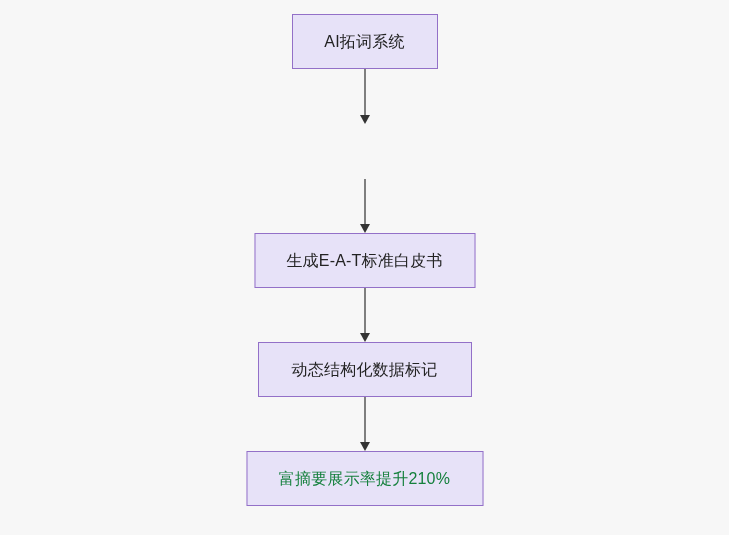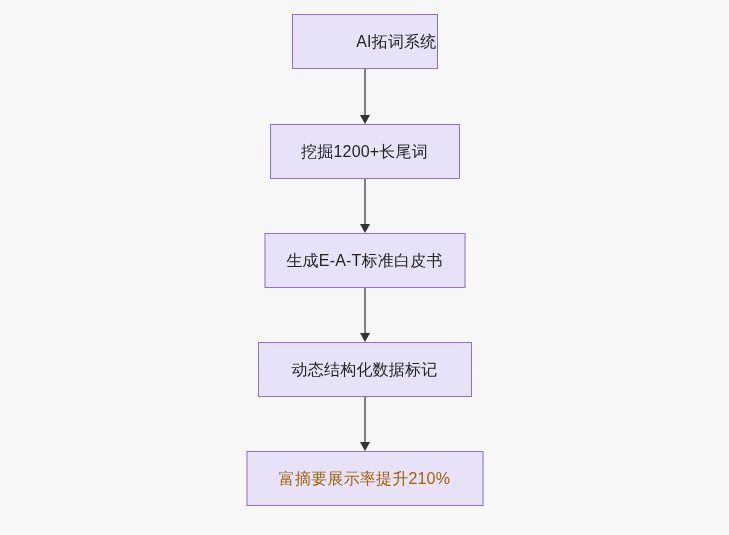--- a/index.html
+++ b/index.html
@@ -62,53 +62,50 @@
     border-left: 5.5px solid transparent;
     border-right: 5.5px solid transparent;
     border-top: 9px solid #333333;
   }
 </style>
 </head>
 <body style="background: rgb(247, 247, 247);">
 
 <div id="flow-canvas">
 
-  <div class="node" id="node-n1" style="top: 14px; width: 146px; height: 55px; background: rgb(231, 226, 248); border-color: rgb(147, 112, 200); justify-content: flex-end;">
+  <div class="node" id="node-n1" style="top: 14px; width: 146px; height: 55px; background: rgb(231, 226, 248); border-color: rgb(147, 112, 200);">
     <span class="node-label" style="color: rgb(35, 35, 35);">AI拓词系统</span>
   </div>
 
   <div class="edge" id="edge-e1" style="top: 69px; height: 55px;">
     <div class="edge-line" style="height: 47px; background: rgb(127, 127, 127);"></div>
     <div class="edge-head" style="border-top-color: rgb(51, 51, 51);"></div>
   </div>
 
-  <div class="node" id="node-n2" style="top: 124px; width: 190px; height: 55px; background: rgb(231, 226, 248); border-color: rgb(147, 112, 200);">
-    <span class="node-label" style="color: rgb(35, 35, 35);">挖掘1200+长尾词</span>
-  </div>
 
   <div class="edge" id="edge-e2" style="top: 179px; height: 54px;">
     <div class="edge-line" style="height: 46px; background: rgb(127, 127, 127);"></div>
     <div class="edge-head" style="border-top-color: rgb(51, 51, 51);"></div>
   </div>
 
-  <div class="node" id="node-n3" style="top: 233px; width: 201px; height: 55px; background: rgb(231, 226, 248); border-color: rgb(147, 112, 200);">
+  <div class="node" id="node-n3" style="top: 233px; width: 221px; height: 55px; background: rgb(231, 226, 248); border-color: rgb(147, 112, 200);">
     <span class="node-label" style="color: rgb(35, 35, 35);">生成E-A-T标准白皮书</span>
   </div>
 
   <div class="edge" id="edge-e3" style="top: 288px; height: 54px;">
     <div class="edge-line" style="height: 46px; background: rgb(127, 127, 127);"></div>
     <div class="edge-head" style="border-top-color: rgb(51, 51, 51);"></div>
   </div>
 
   <div class="node" id="node-n4" style="top: 342px; width: 214px; height: 55px; background: rgb(231, 226, 248); border-color: rgb(147, 112, 200);">
     <span class="node-label" style="color: rgb(35, 35, 35); text-align: right;">动态结构化数据标记</span>
   </div>
 
   <div class="edge" id="edge-e4" style="top: 397px; height: 54px;">
     <div class="edge-line" style="height: 46px; background: rgb(127, 127, 127);"></div>
     <div class="edge-head" style="border-top-color: rgb(51, 51, 51);"></div>
   </div>
 
   <div class="node" id="node-n5" style="top: 451px; width: 237px; height: 55px; background: rgb(231, 226, 248); border-color: rgb(147, 112, 200);">
-    <span class="node-label" style="color: #a16207;">富摘要展示率提升210%</span>
+    <span class="node-label" style="color: #15803d;">富摘要展示率提升210%</span>
   </div>
 
 </div>
 
 </body></html>

